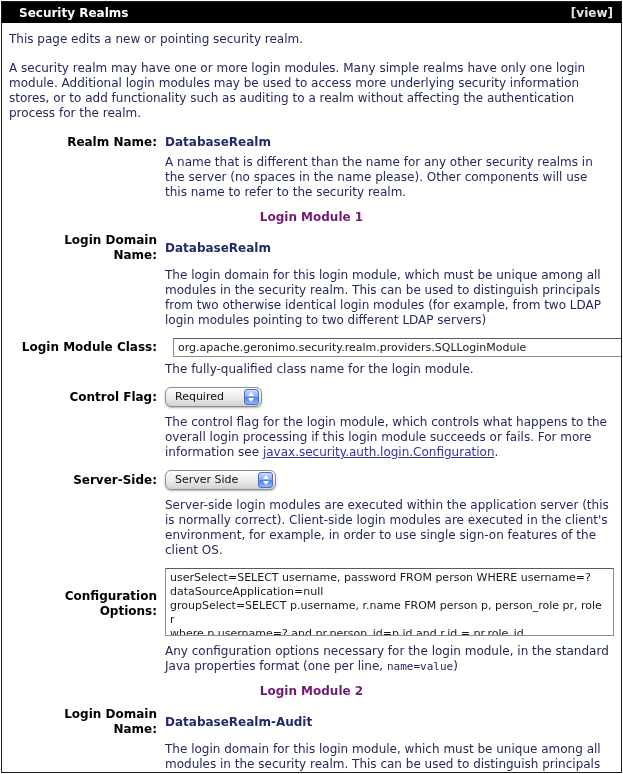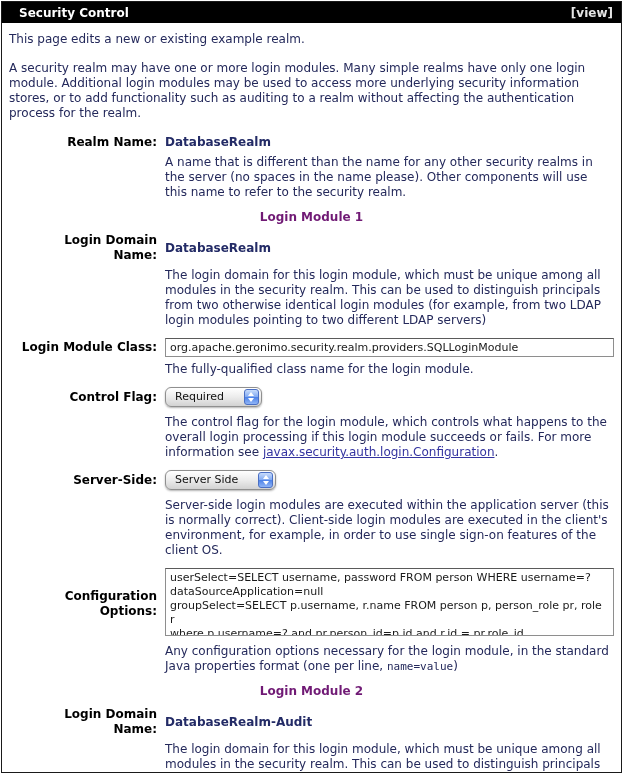--- a/index.html
+++ b/index.html
@@ -27,21 +27,21 @@
   .lbl { text-align: right; font-weight: bold; color: #000; line-height: 15px; }
   .lbl .wrap-label { display: inline-block; max-width: 100px; }
   .val { font-weight: bold; color: #232B66; line-height: 15px; }
   .desc { color: #24295B; line-height: 15px; max-width: 446px; margin-bottom: 5px; }
   .desc a { color: #3333A0; text-decoration: underline; cursor: pointer; }
   .desc code { font-family: "DejaVu Sans Mono", "Liberation Mono", monospace; font-size: 11px; }
   .section-header { text-align: center; font-weight: bold; color: #701a75; margin: 3px 0 8px 0; line-height: 15px; }
   input[type="text"] {
     width: 100%; height: 19px; font-family: "DejaVu Sans", sans-serif;
     font-size: 11px; color: #1a1a1a; padding: 2px 4px;
-    border: 1px solid #8e8e8e; border-top-color: #5a5a5a; background: #fff;
+    border: 1px solid #8e8e8e; border-top-color: #5a5a5a; background: #fff; margin-left: 8px;
   }
   textarea {
     width: 100%; height: 68px; font-family: "DejaVu Sans", sans-serif;
     font-size: 11px; line-height: 14px; color: #1a1a1a; padding: 2px 4px;
     border: 1px solid #8e8e8e; border-top-color: #5a5a5a; background: #fff;
     resize: none; white-space: pre-wrap; overflow: hidden;
   }
   
   .aqua-select {
     display: inline-flex; align-items: center; height: 20px;
@@ -58,26 +58,26 @@
   }
   .tri-up { width:0; height:0; border-left:3px solid transparent; border-right:3px solid transparent; border-bottom:4px solid #fff; }
   .tri-down { width:0; height:0; border-left:3px solid transparent; border-right:3px solid transparent; border-top:4px solid #fff; }
   .spacer-sm { height: 3px; }
 </style>
 </head>
 <body>
 
 <div class="page">
   <div class="titlebar">
-    <span>Security Control</span>
+    <span>Security Realms</span>
     <a>[view]</a>
   </div>
 
   <div class="content">
-    <p class="intro">This page edits a new or existing example realm.</p>
+    <p class="intro">This page edits a new or pointing security realm.</p>
     <p class="intro">A security realm may have one or more login modules. Many simple realms have only one login module. Additional login modules may be used to access more underlying security information stores, or to add functionality such as auditing to a realm without affecting the authentication process for the realm.</p>
 
     <div class="form">
 
       <div class="row">
         <div class="lbl">Realm Name:</div>
         <div class="val">DatabaseRealm</div>
       </div>
       <div class="row">
         <div class="lbl"></div>

